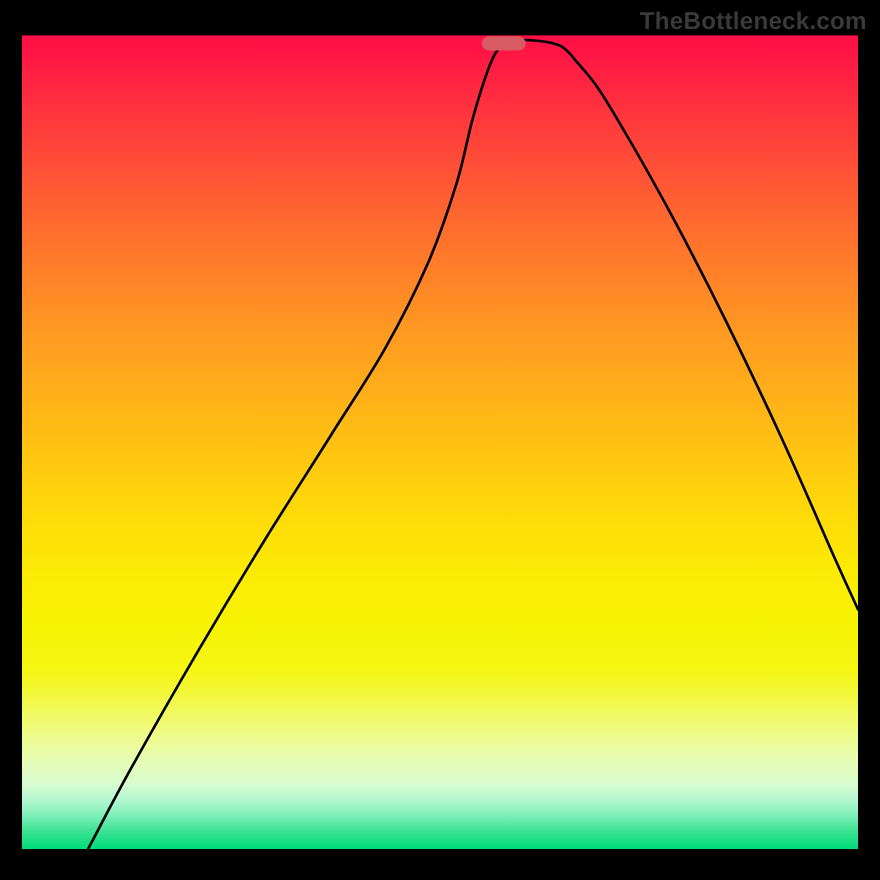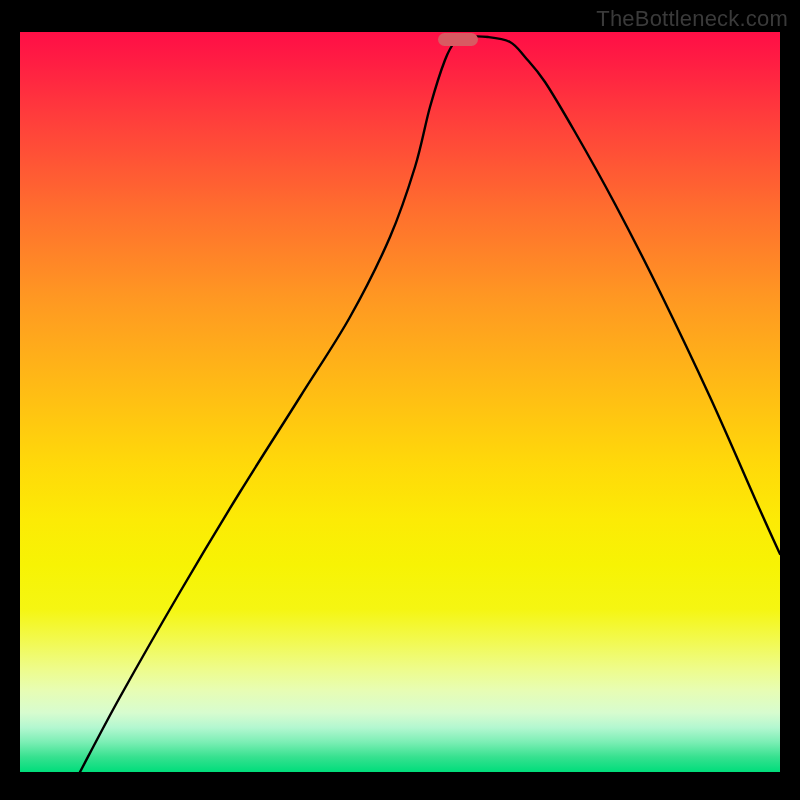--- a/index.html
+++ b/index.html
@@ -16,21 +16,21 @@
     height: 800px;
     background: #000;
   }
   .watermark {
     position: absolute;
     top: 6px;
     right: 12px;
     color: #3a3a3a;
     font-family: Arial, Helvetica, sans-serif;
     font-size: 22px;
-    font-weight: 400;
+    font-weight: 700;
     letter-spacing: 0.2px;
     z-index: 5;
   }
   .plot-area {
     position: absolute;
     left: 20px;
     top: 32px;
     width: 760px;
     height: 740px;
     overflow: hidden;

